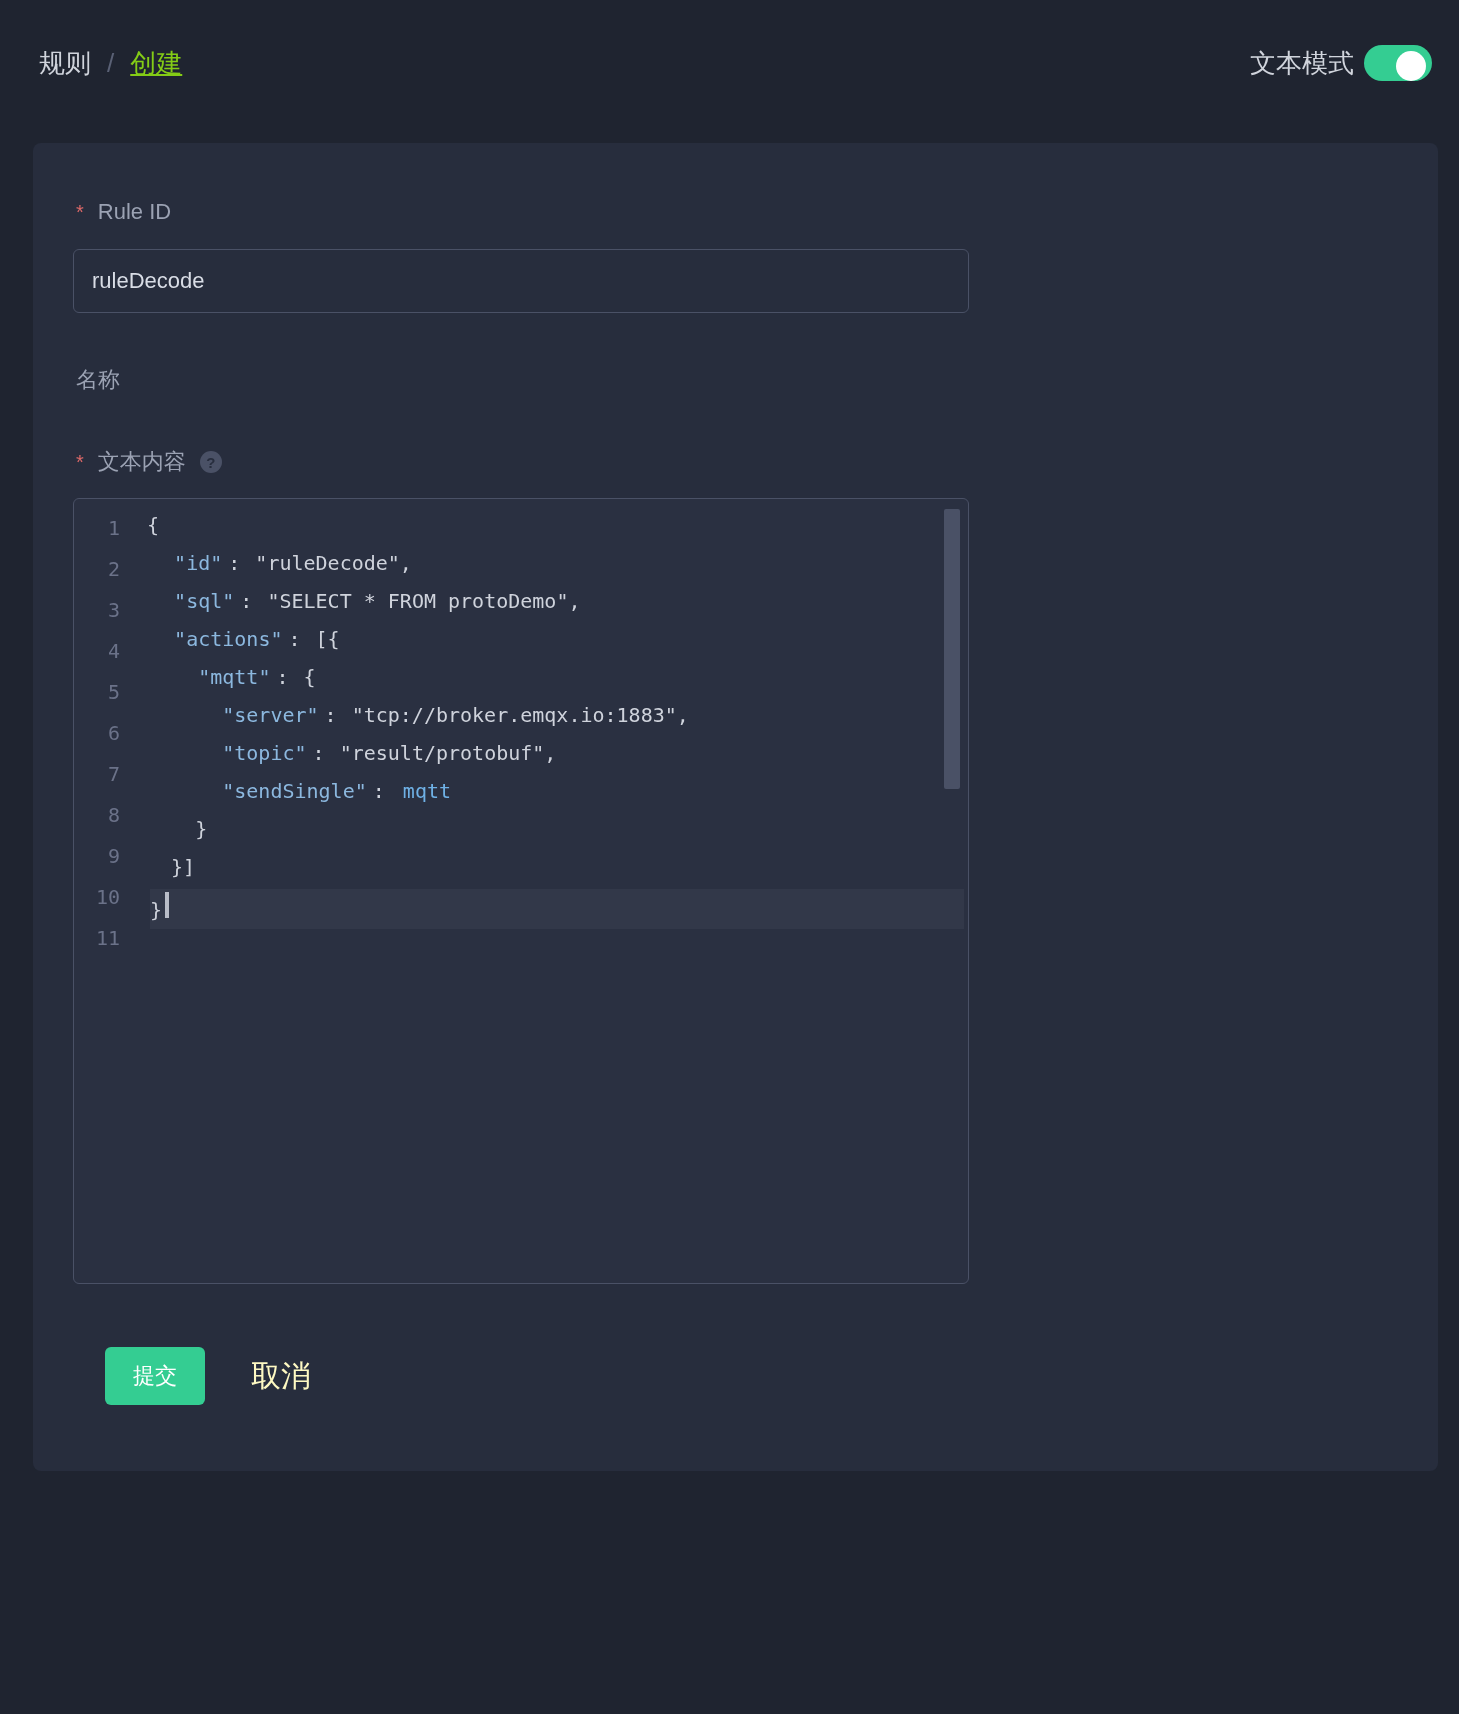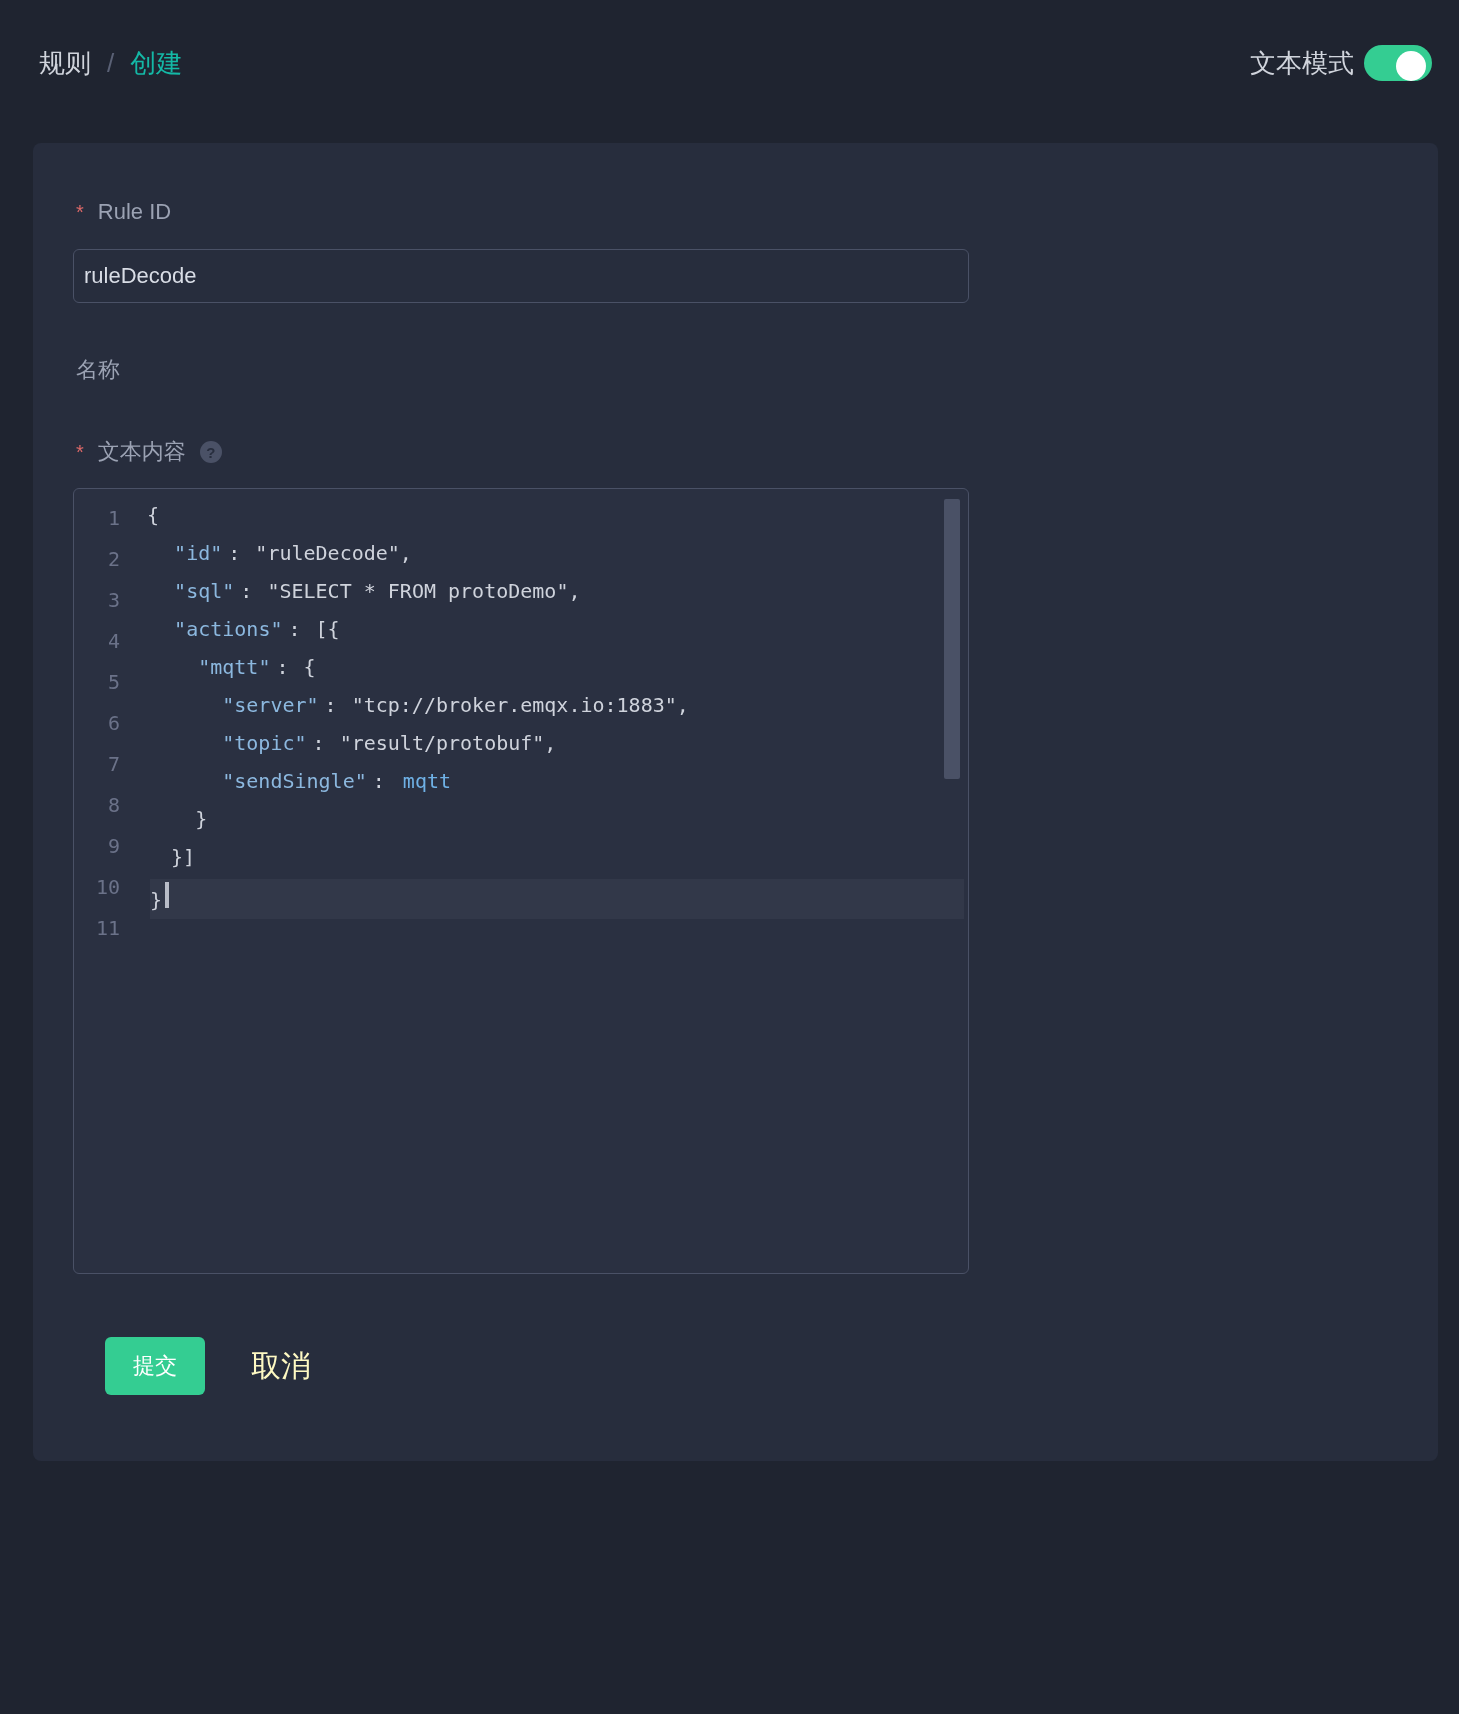--- a/index.html
+++ b/index.html
@@ -19,21 +19,21 @@
     margin-bottom: 56px;
   }
   .breadcrumb {
     display: flex;
     align-items: center;
     font-size: 26px;
     gap: 10px;
   }
   .breadcrumb .root { color: #d0d4dc; }
   .breadcrumb .sep { color: #5a6175; }
-  .breadcrumb .current { color: #14b8a6; }
+  .breadcrumb .current { color: #84cc16; text-decoration: underline; }
   .mode-area {
     display: flex;
     align-items: center;
     gap: 4px;
   }
   .mode-label { font-size: 26px; color: #d0d4dc; }
   .toggle {
     width: 68px; height: 36px;
     background: #34cd92;
     border-radius: 18px;
@@ -66,27 +66,27 @@
     display:inline-flex;
     width:22px;height:22px;
     border-radius:50%;
     background:#4a5166;
     color:#272d3d;
     align-items:center;justify-content:center;
     font-size:15px;font-weight:bold;
   }
   .text-input {
     width: 896px;
-    height: 54px;
+    height: 64px;
     background: #272d3d;
     border: 1px solid #4a5166;
     border-radius: 6px;
     color: #d9dde6;
     font-size: 22px;
-    padding: 0 10px;
+    padding: 0 18px;
     outline: none;
   }
   .text-input.focused {
     border-color: #34cd92;
     box-shadow: 0 0 0 1px rgba(52,205,146,0.2);
   }
   .editor-wrap {
     width: 896px;
     height: 786px;
     border: 1px solid #4a5166;

